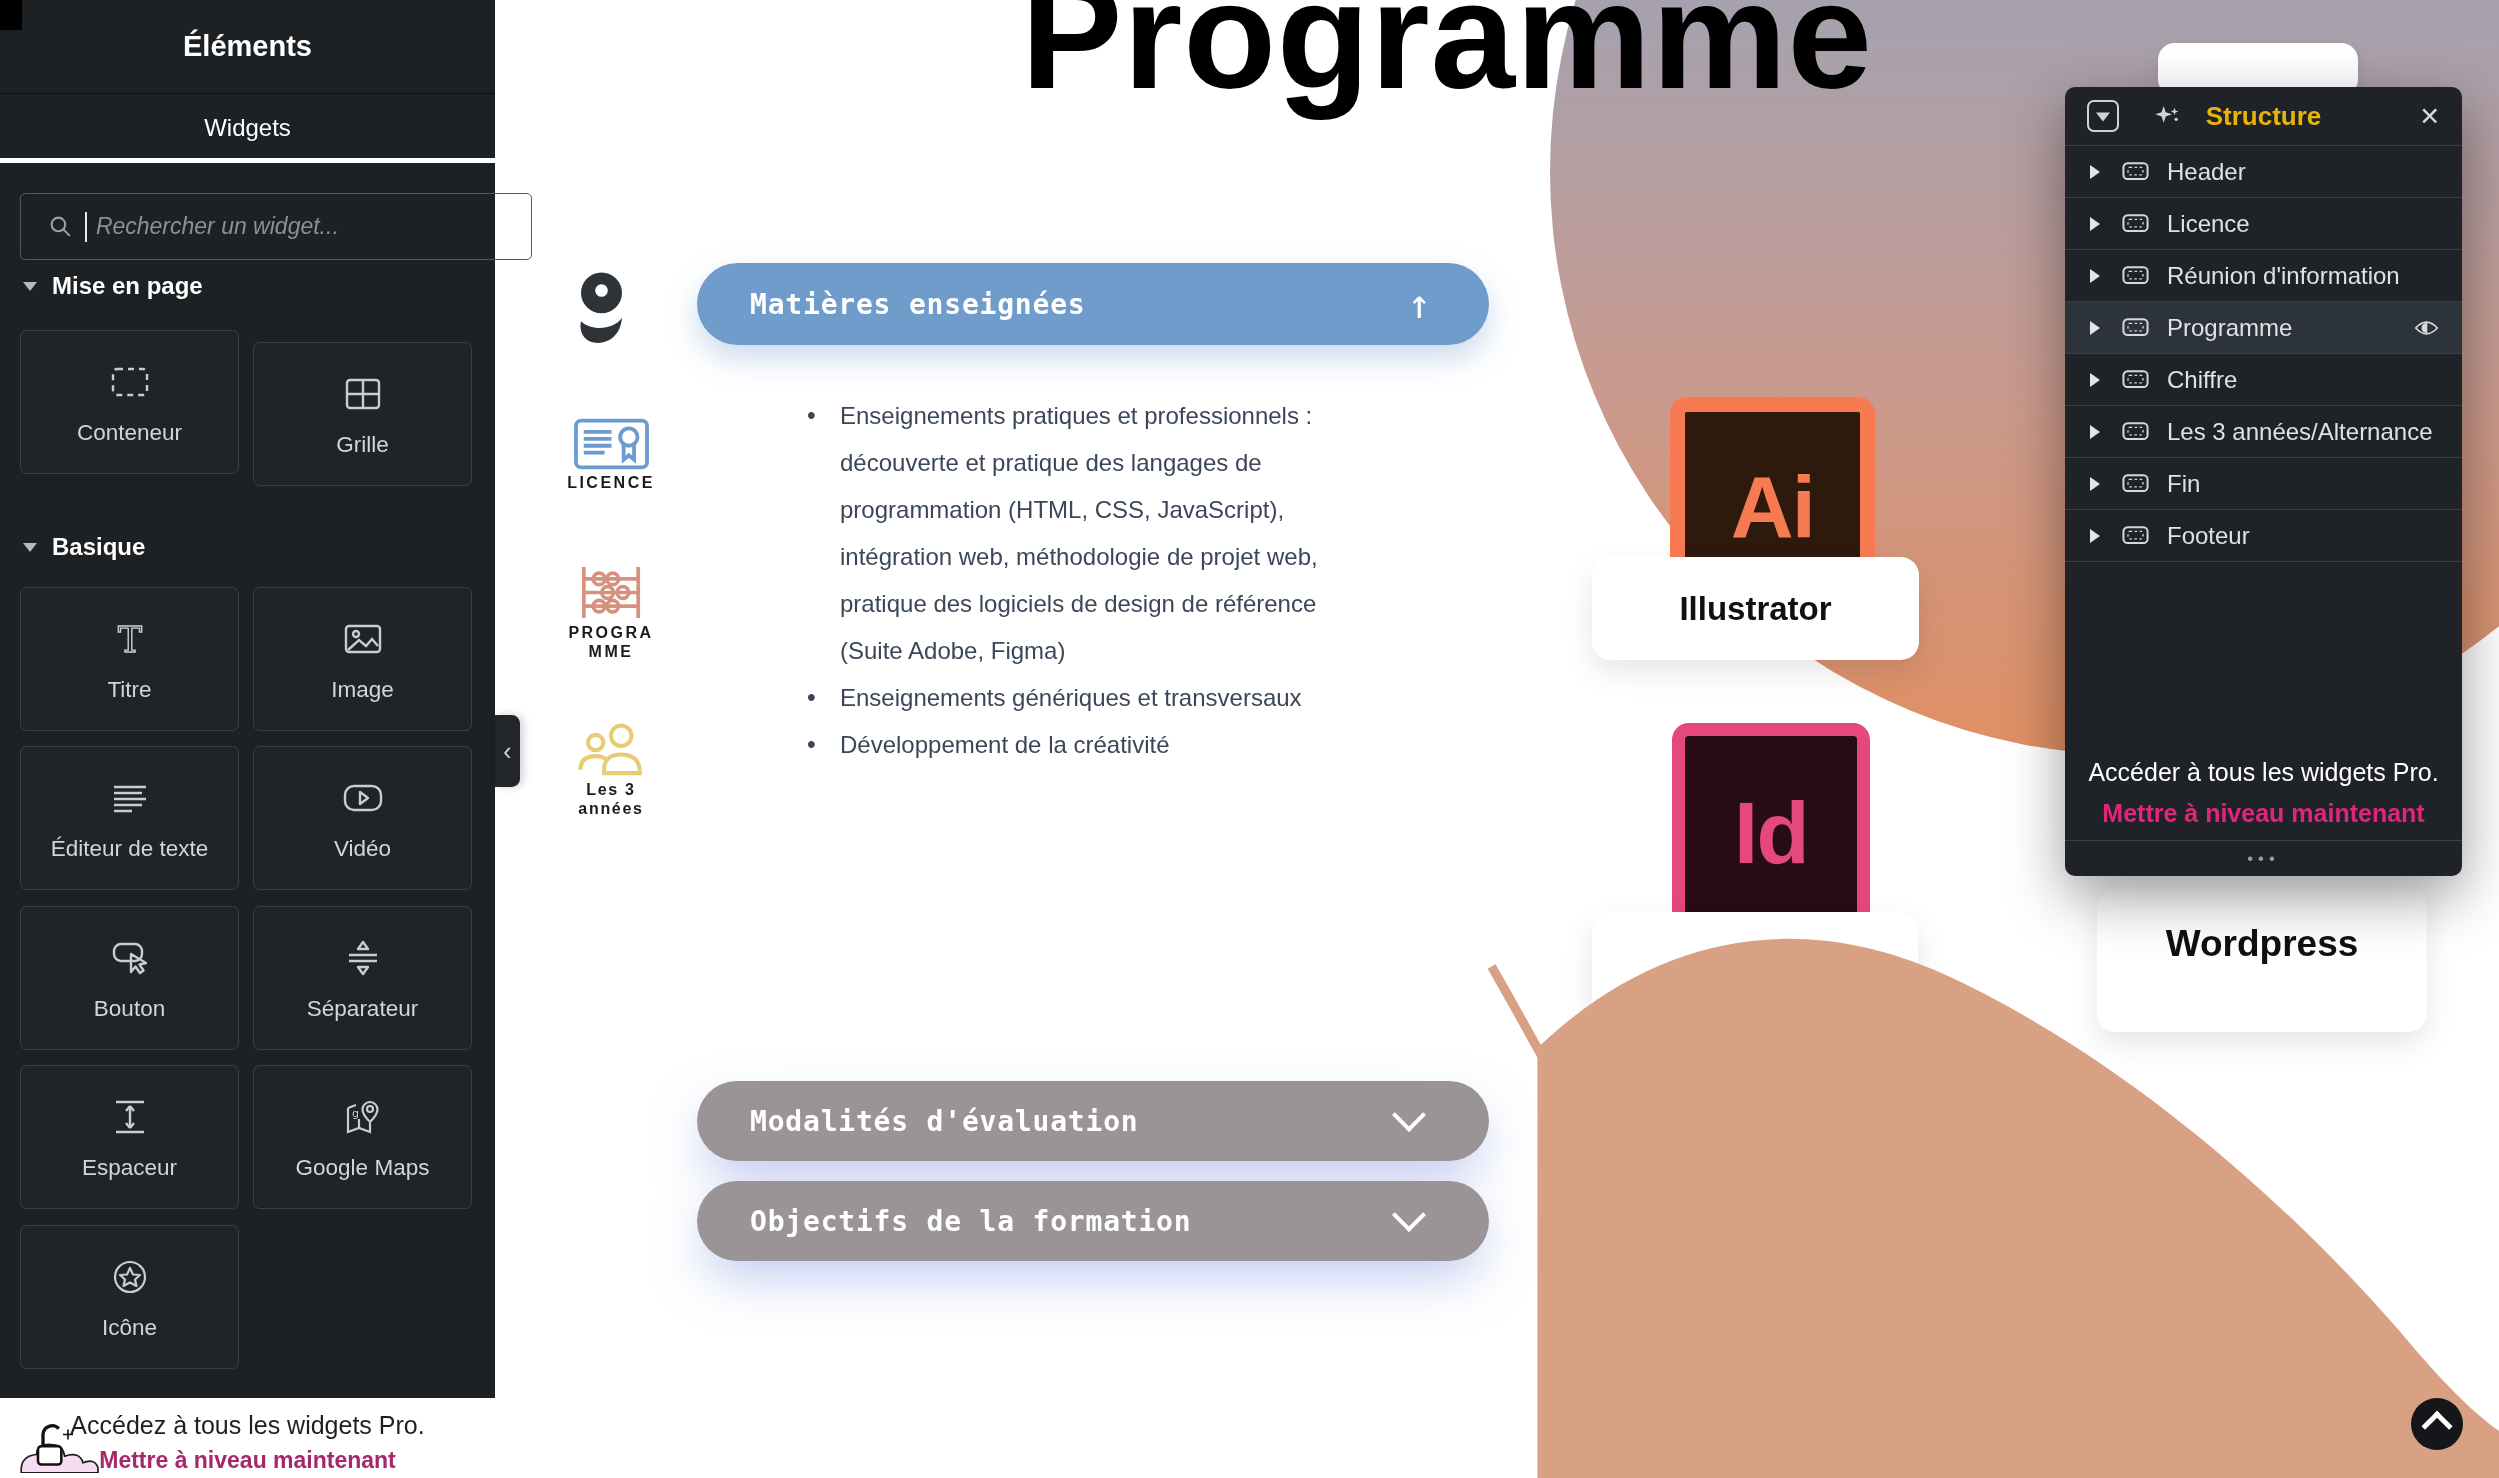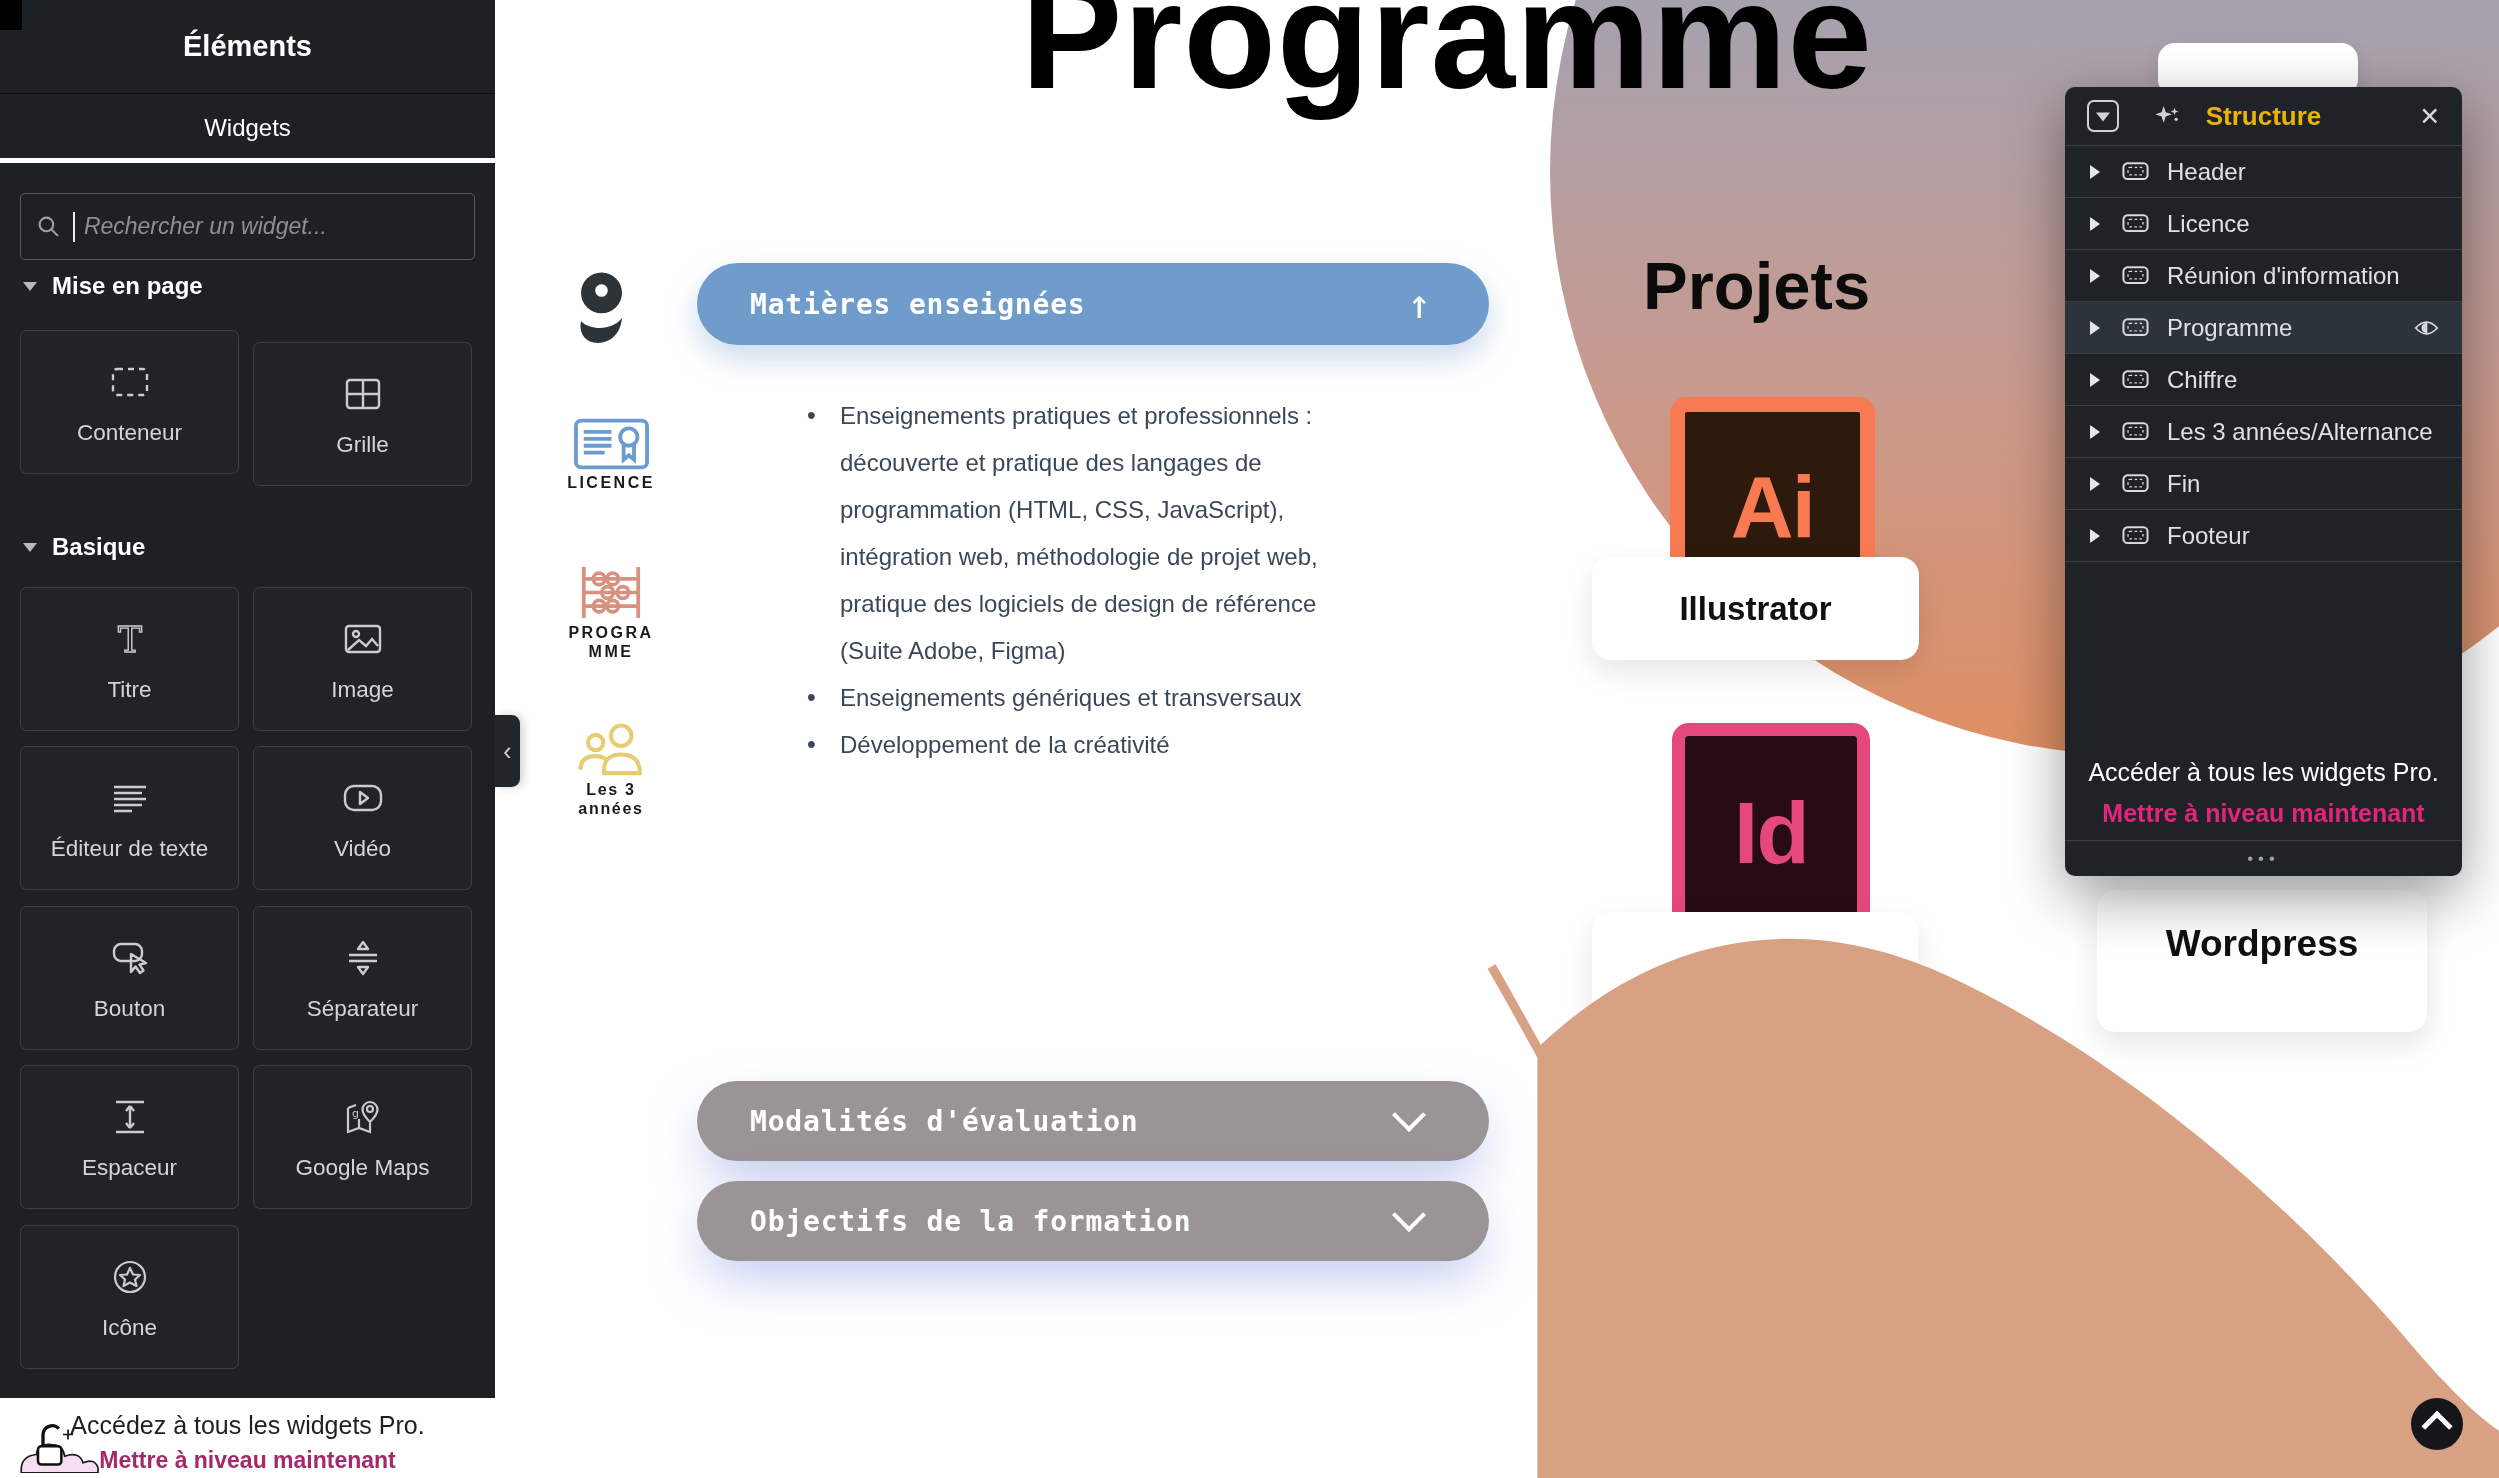--- a/index.html
+++ b/index.html
@@ -87,22 +87,22 @@
   
   .sidebar{position:absolute;left:0;top:0;width:495px;height:1478px;background:#1e2124;z-index:40;color:#d3d6d9;}
   .corner-notch{position:absolute;left:0;top:0;width:21.7px;height:30px;background:#000;}
   .sb-title{height:93px;display:flex;align-items:center;justify-content:center;
     font-size:29px;font-weight:bold;color:#fff;}
   .sb-tabs{display:flex;height:68px;border-top:0.8px solid #0d0e10;border-bottom:0.8px solid #2a2d31;}
   .sb-tab{flex:1;position:relative;display:flex;align-items:center;justify-content:center;
     font-size:24px;color:#c3c6c9;cursor:pointer;}
   .sb-tab.active{color:#fff;}
   .sb-tab.active::after{content:"";position:absolute;left:0;right:0;bottom:-0.8px;height:5px;background:#fff;}
-  .search-wrap{position:absolute;left:20px;top:193px;width:455px;height:67px;border:0.8px solid #565a60;
-    border-radius:5px;display:flex;align-items:center;padding:0 15px;box-sizing:border-box;}
+  .search-wrap{position:absolute;left:20px;top:193px;width:512px;height:67px;border:0.8px solid #565a60;
+    border-radius:5px;display:flex;align-items:center;padding:0 27px;box-sizing:border-box;}
   .search-wrap svg{margin-right:11.7px;flex:none;}
   .caret-bar{width:2.5px;height:30px;background:#e8eaec;margin-right:6.7px;}
   .search-input{flex:1;background:transparent;border:none;outline:none;
     font-family:"Liberation Sans",sans-serif;font-style:italic;font-size:23px;color:#cfd3d7;}
   .search-input::placeholder{color:#8c9095;}
   .sec-head{position:absolute;left:23px;display:flex;align-items:center;font-size:24px;font-weight:bold;color:#fff;cursor:pointer;}
   .sec-head i{width:0;height:0;border-left:7.5px solid transparent;border-right:7.5px solid transparent;
     border-top:9.2px solid #b6b9bd;margin-right:15px;}
   .wcard{position:absolute;width:217px;height:142px;background:#202327;border:0.8px solid #3c4046;border-radius:6.7px;
     display:flex;flex-direction:column;align-items:center;justify-content:center;gap:13.3px;cursor:grab;}
@@ -194,21 +194,20 @@
 
   <div class="pill pill-gray" style="top:1081px;">
     <span class="ptext">Modalités d'évaluation</span>
     <i class="chev-down"></i>
   </div>
   <div class="pill pill-gray" style="top:1181px;">
     <span class="ptext">Objectifs de la formation</span>
     <i class="chev-down"></i>
   </div>
 
-  <h2 class="projects-heading">Projets</h2>
   <div class="app-icon ai-icon">
     <span>Ai</span>
   </div>
   <div class="proj-card card-illustrator">
     <span>Illustrator</span>
   </div>
   <div class="app-icon id-icon">
     <span>Id</span>
   </div>
   <div class="proj-card card-indesign">

